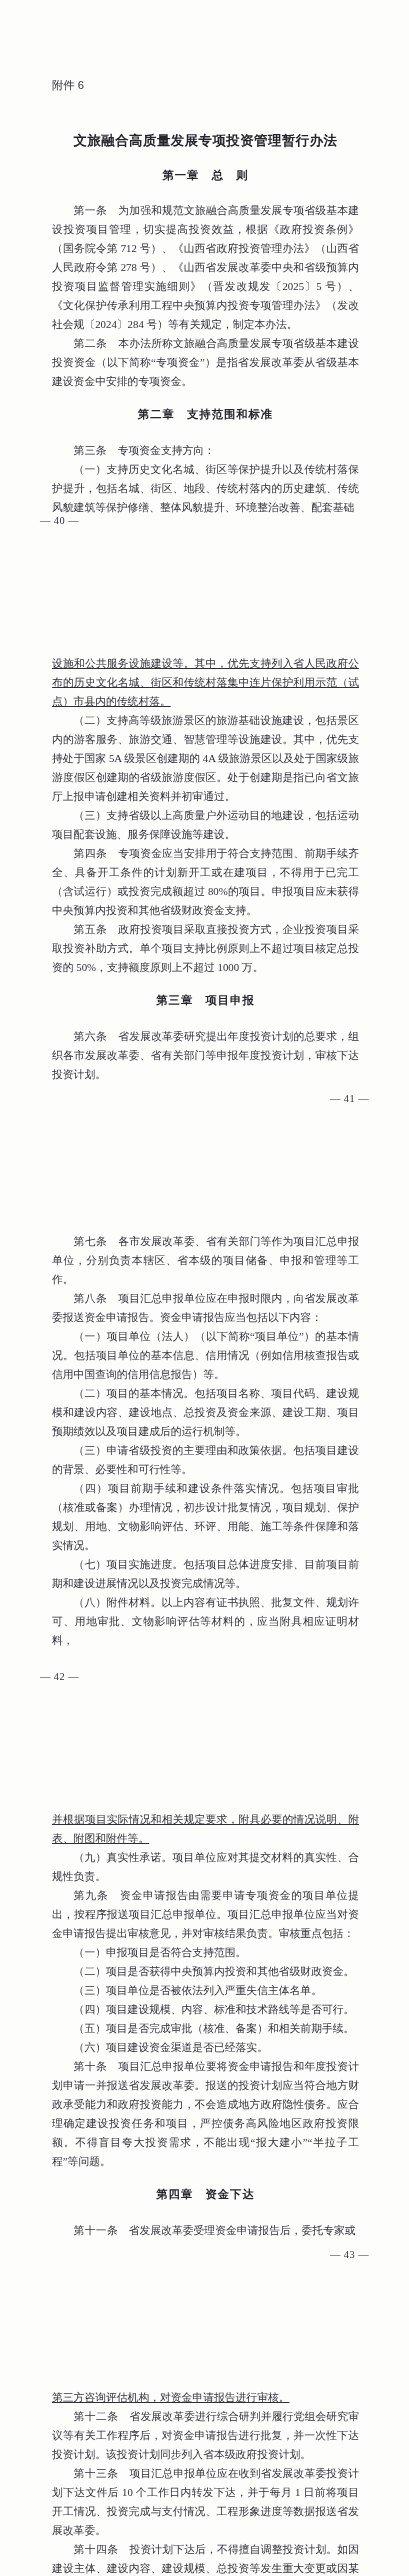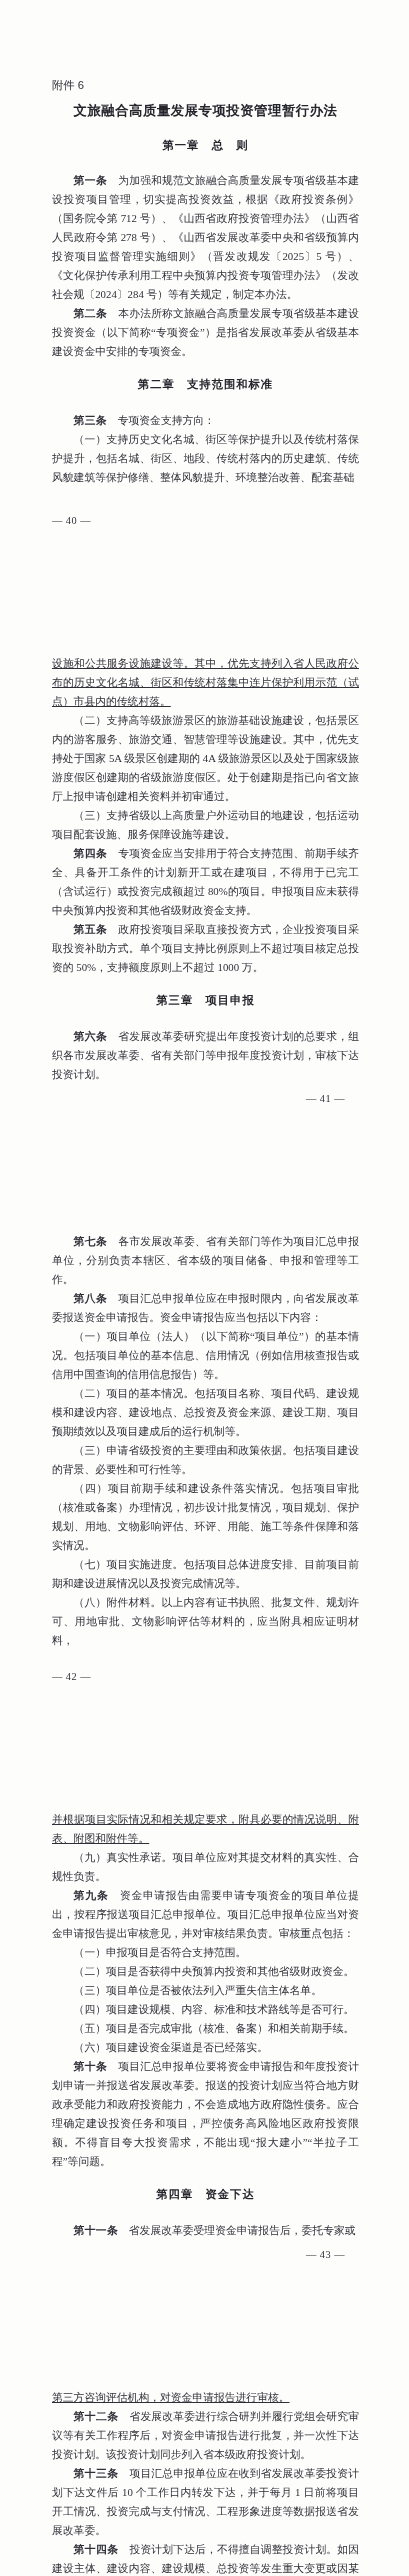--- a/index.html
+++ b/index.html
@@ -9,48 +9,48 @@
   .page {
     position:relative; width:409px; height:578px;
     box-sizing:border-box; padding:76px 50px 0 52px;
     background:var(--paper); overflow:hidden;
   }
   .attachment {
     font:11.3px/19px "Liberation Sans","DejaVu Sans",sans-serif;
     color:var(--ink);
   }
   .doc-title {
-    margin:5px 0 0; padding:0;
+    margin:35px 0 0; padding:0;
     font:700 13.4px/21.6px "Liberation Serif","DejaVu Serif",serif;
     color:var(--head); text-align:center; letter-spacing:0.5px;
   }
   .chapter {
     margin:14px 0 16.5px; padding:0;
     font:700 11.3px/19px "Liberation Sans","DejaVu Sans",sans-serif;
     color:var(--head); text-align:center; letter-spacing:1px;
   }
   .para {
     margin:0; padding:0;
     font:10.8px/19px "Liberation Serif","DejaVu Serif",serif;
     color:var(--ink);
     text-align:justify; text-align-last:left;
     text-indent:2em;
   }
   .para.cont { text-indent:0;text-decoration:underline; }
   .lead {
     font-family:"Liberation Sans","DejaVu Sans",sans-serif;
-    font-weight:700; letter-spacing:0.3px;
+    font-weight:400; letter-spacing:0.3px;
   }
   .page-num {
     position:absolute; top:511px;
     font:10.3px/19px "Liberation Serif","DejaVu Serif",serif;
     color:var(--ink); letter-spacing:0.5px;
   }
-  .page-num.left  { left:52px; }
-  .page-num.right { right:64px; }
+  .page-num.left  { left:40px; }
+  .page-num.right { right:40px; }
 </style>
 </head>
 <body>
 
 <main class="doc">
     <section class="page">
       <div>
         <div class="attachment">附件 6</div>
         <h1 class="doc-title">文旅融合高质量发展专项投资管理暂行办法</h1>
         <h2 class="chapter">第一章　总　则</h2>

